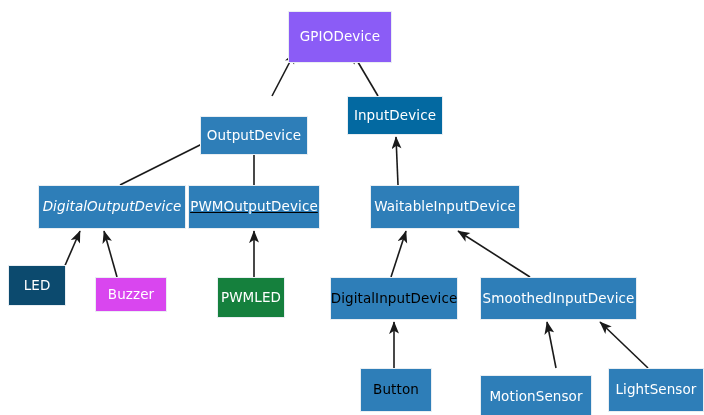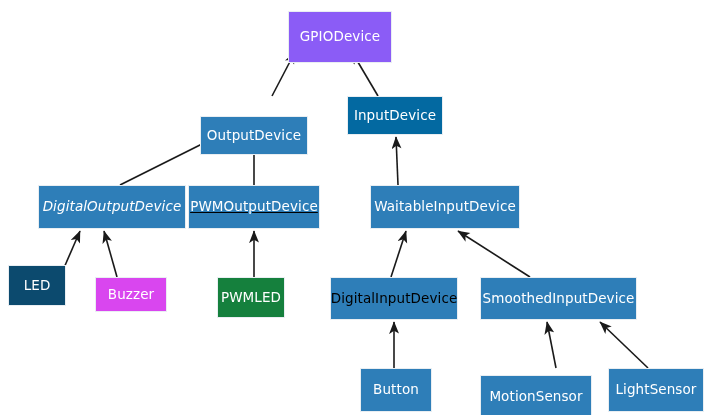--- a/index.html
+++ b/index.html
@@ -101,21 +101,21 @@
       <div class="uml-class-box" style="left: 217px; top: 277px; width: 68px; height: 41px; background: #15803d; border-color: rgb(233, 238, 242);">
         <span class="uml-class-label" style="color: rgb(255, 255, 255);">PWMLED</span>
       </div>
       <div class="uml-class-box" style="left: 330px; top: 277px; width: 128px; height: 43px; background: rgb(46, 126, 184); border-color: rgb(233, 238, 242);">
         <span class="uml-class-label" style="color: #000000;">DigitalInputDevice</span>
       </div>
       <div class="uml-class-box" style="left: 480px; top: 277px; width: 157px; height: 43px; background: rgb(46, 126, 184); border-color: rgb(233, 238, 242);">
         <span class="uml-class-label" style="color: rgb(255, 255, 255);">SmoothedInputDevice</span>
       </div>
       <div class="uml-class-box" style="left: 360px; top: 368px; width: 72px; height: 44px; background: rgb(46, 126, 184); border-color: rgb(233, 238, 242);">
-        <span class="uml-class-label" style="color: #ffffff; text-align: right;">Button</span>
+        <span class="uml-class-label" style="color: #000000; text-align: right;">Button</span>
       </div>
       <div class="uml-class-box" style="left: 480px; top: 368px; width: 112px; height: 44px; background: rgb(46, 126, 184); border-color: rgb(233, 238, 242); margin-top: 7px;">
         <span class="uml-class-label" style="color: rgb(255, 255, 255);">MotionSensor</span>
       </div>
       <div class="uml-class-box" style="left: 608px; top: 368px; width: 96px; height: 44px; background: rgb(46, 126, 184); border-color: rgb(233, 238, 242);">
         <span class="uml-class-label" style="color: rgb(255, 255, 255);">LightSensor</span>
       </div>
     </div>
 
 </div>

